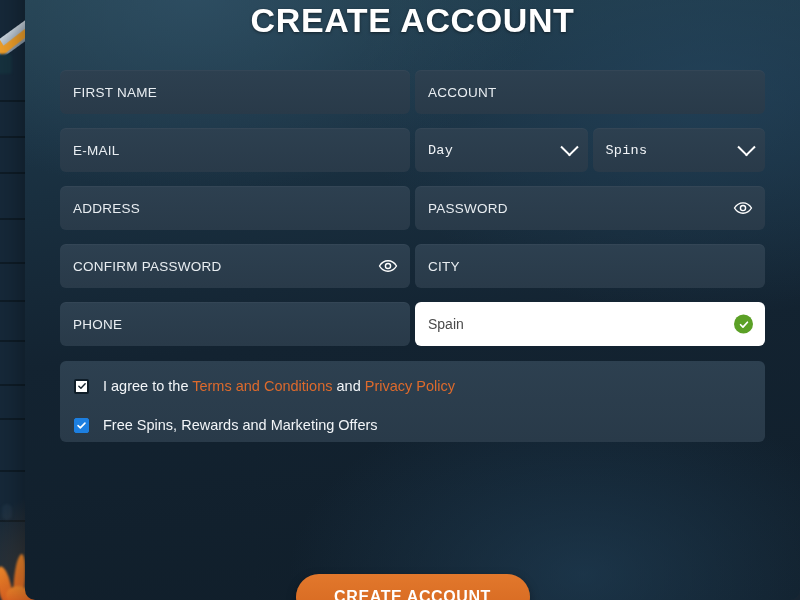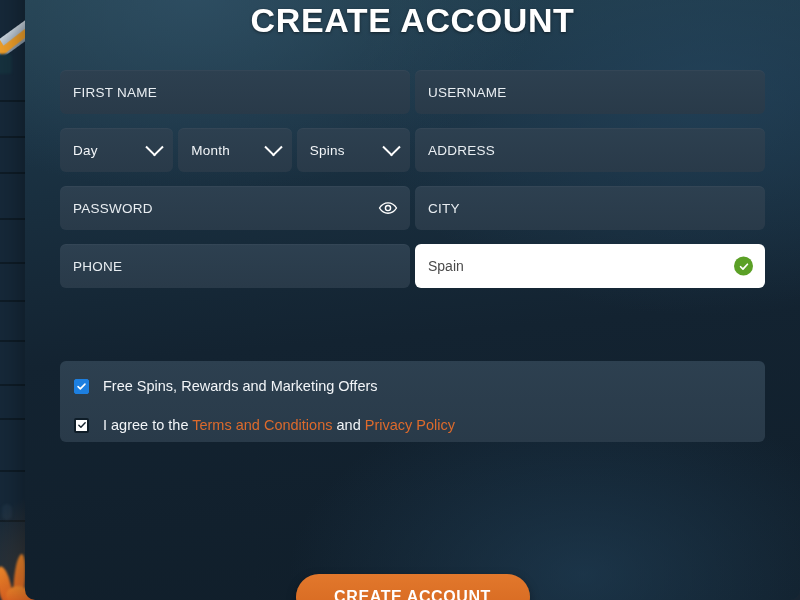--- a/index.html
+++ b/index.html
@@ -189,21 +189,21 @@
     top: 50%;
     transform: translateY(-50%);
     display: flex;
     align-items: center;
   }
 
   .dob-row {
     display: flex;
     gap: 5px;
   }
-  .dob-row .field { flex: 1 1 0; }
+  .dob-row .field { flex: 1 1 0; font-family: Liberation Mono, monospace; }
 
   .field.select .ph { color: #f2f5f8; }
 
   .chev {
     display: block;
     width: 11px;
     height: 11px;
     border-right: 2.4px solid #ffffff;
     border-bottom: 2.4px solid #ffffff;
     transform: rotate(45deg) translate(-2px,-2px);
@@ -347,33 +347,30 @@
 
     <div class="modal-title">CREATE ACCOUNT</div>
 
     <div class="form">
       <div class="grid">
 
         <div class="field">
           <span class="ph">FIRST NAME</span>
         </div>
         <div class="field">
-          <span class="ph">USERNAME</span>
-        </div>
-
+          <span class="ph">ACCOUNT</span>
+        </div>
+
+        <div class="field">
+          <span class="ph">E-MAIL</span>
+        </div>
 
         <div class="dob-row">
           <div class="field select">
             <span class="ph">Day</span>
-            <span class="trail">
-                <i class="chev"></i>
-              </span>
-          </div>
-          <div class="field select">
-            <span class="ph">Month</span>
             <span class="trail">
                 <i class="chev"></i>
               </span>
           </div>
           <div class="field select">
             <span class="ph">Spins</span>
             <span class="trail">
                 <i class="chev"></i>
               </span>
           </div>
@@ -385,20 +382,29 @@
 
         <div class="field">
           <span class="ph">PASSWORD</span>
           <span class="trail">
             <svg class="eye" viewBox="0 0 24 24" fill="none">
               <path d="M1.8 12S5.6 5.8 12 5.8 22.2 12 22.2 12 18.4 18.2 12 18.2 1.8 12 1.8 12Z" stroke="#ffffff" stroke-width="1.7" stroke-linejoin="round"></path>
               <circle cx="12" cy="12" r="3.1" stroke="#ffffff" stroke-width="1.7"></circle>
             </svg>
           </span>
         </div>
+        <div class="field">
+          <span class="ph">CONFIRM PASSWORD</span>
+          <span class="trail">
+            <svg class="eye" viewBox="0 0 24 24" fill="none">
+              <path d="M1.8 12S5.6 5.8 12 5.8 22.2 12 22.2 12 18.4 18.2 12 18.2 1.8 12 1.8 12Z" stroke="#ffffff" stroke-width="1.7" stroke-linejoin="round"></path>
+              <circle cx="12" cy="12" r="3.1" stroke="#ffffff" stroke-width="1.7"></circle>
+            </svg>
+          </span>
+        </div>
 
 
         <div class="field">
           <span class="ph">CITY</span>
         </div>
         <div class="field">
           <span class="ph">PHONE</span>
         </div>
 
         <div class="field filled">
@@ -411,37 +417,37 @@
             </span>
           </span>
         </div>
 
       </div>
     </div>
 
     <div class="consent">
 
       <div class="consent-row">
+        <span class="cb light">
+          <svg width="10" height="10" viewBox="0 0 14 14" fill="none">
+            <path d="M2.6 7.2 5.5 10 11.4 4" stroke-width="2" stroke-linecap="round" stroke-linejoin="round"></path>
+          </svg>
+        </span>
+        <span class="label"><span>I agree to the </span><a href="#">Terms and Conditions</a><span> and </span><a href="#">Privacy Policy</a></span>
+      </div>
+
+      <div class="consent-row">
         <span class="cb blue">
           <svg width="11" height="11" viewBox="0 0 14 14" fill="none">
             <path d="M2.6 7.2 5.5 10 11.4 4" stroke-width="2" stroke-linecap="round" stroke-linejoin="round"></path>
           </svg>
         </span>
         <span class="label">Free Spins, Rewards and Marketing Offers</span>
       </div>
 
-      <div class="consent-row">
-        <span class="cb light">
-          <svg width="10" height="10" viewBox="0 0 14 14" fill="none">
-            <path d="M2.6 7.2 5.5 10 11.4 4" stroke-width="2" stroke-linecap="round" stroke-linejoin="round"></path>
-          </svg>
-        </span>
-        <span class="label"><span>I agree to the </span><a href="#">Terms and Conditions</a><span> and </span><a href="#">Privacy Policy</a></span>
-      </div>
-
     </div>
 
     <div class="submit-wrap">
       <button class="submit">CREATE ACCOUNT</button>
     </div>
 
   </div>
 </div>
 
 </body></html>

